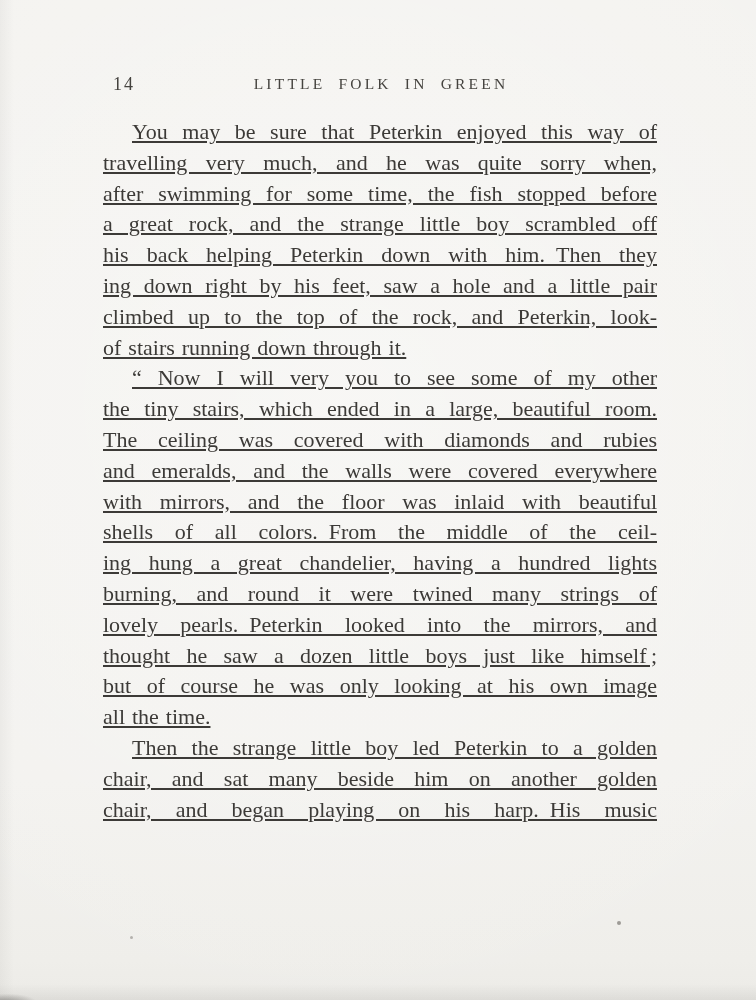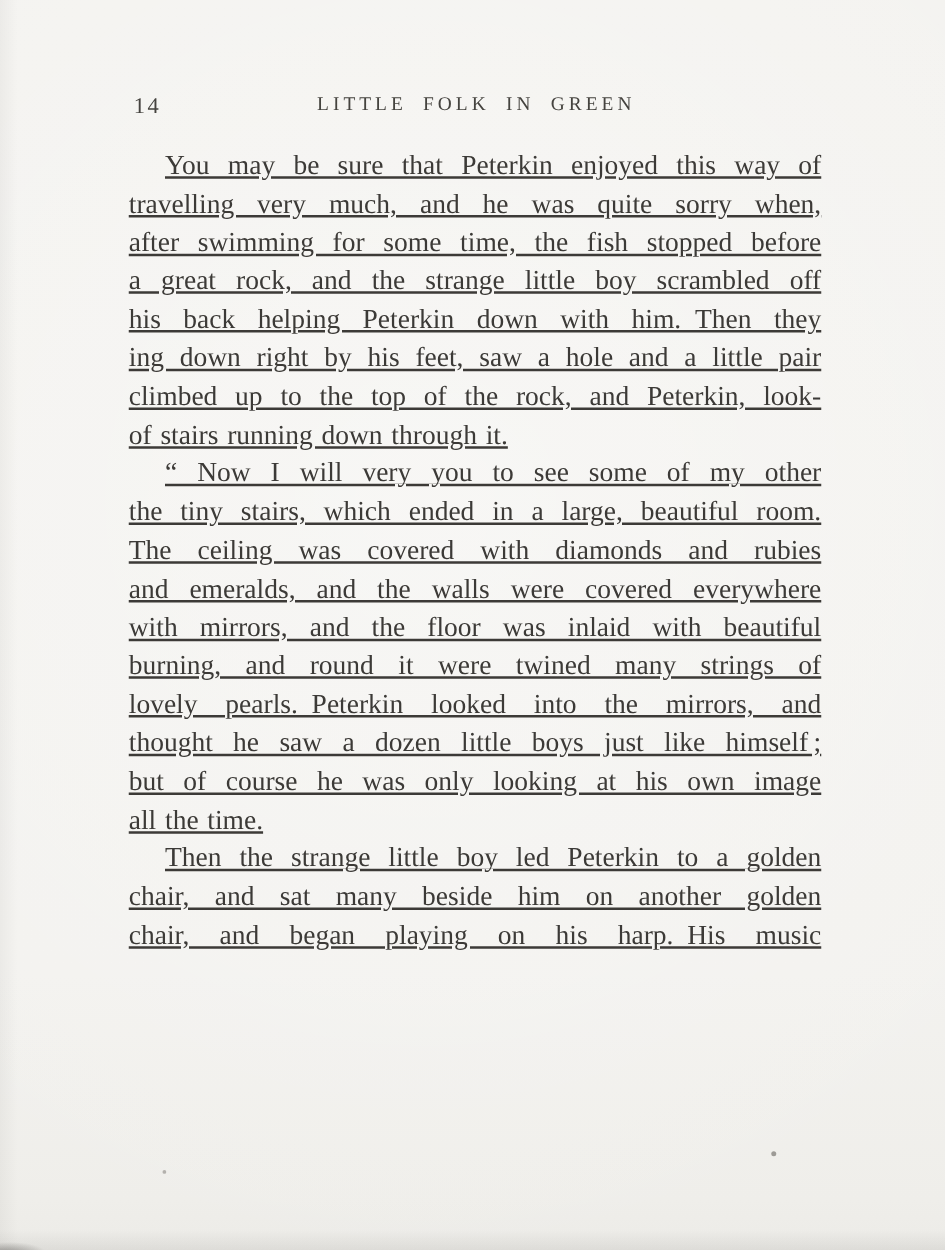--- a/index.html
+++ b/index.html
@@ -42,21 +42,21 @@
 
   .running-head {
     position: absolute;
     top: 73px;
     left: 103px;
     width: 554px;
     height: 22px;
   }
   .page-num {
     position: absolute;
-    left: 4px;
+    left: 10px;
     top: 1px;
     font-size: 18px;
     letter-spacing: 2px;
     font-variant-numeric: oldstyle-nums;
     color: #45433f;
   }
   .running-title {
     position: absolute;
     left: 2px; right: 0;
     top: 2px;
@@ -106,20 +106,22 @@
         <div class="line">ing down right by his feet, saw a hole and a little pair</div>
         <div class="line">climbed up to the top of the rock, and Peterkin, look-</div>
         <div class="line endpara">of stairs running down through it.</div>
       </div>
       <div class="paragraph">
         <div class="line indent">“ Now I will very you to see some of my other</div>
         <div class="line">the tiny stairs, which ended in a large, beautiful room.</div>
         <div class="line">The ceiling was covered with diamonds and rubies</div>
         <div class="line">and emeralds, and the walls were covered everywhere</div>
         <div class="line">with mirrors, and the floor was inlaid with beautiful</div>
+        <div class="line">shells of all colors. From the middle of the ceil-</div>
+        <div class="line">ing hung a great chandelier, having a hundred lights</div>
         <div class="line">burning, and round it were twined many strings of</div>
         <div class="line">lovely pearls. Peterkin looked into the mirrors, and</div>
         <div class="line">thought he saw a dozen little boys just like himself ;</div>
         <div class="line">but of course he was only looking at his own image</div>
         <div class="line endpara">all the time.</div>
       </div>
       <div class="paragraph">
         <div class="line indent">Then the strange little boy led Peterkin to a golden</div>
         <div class="line">chair, and sat many beside him on another golden</div>
         <div class="line">chair, and began playing on his harp. His music</div>

